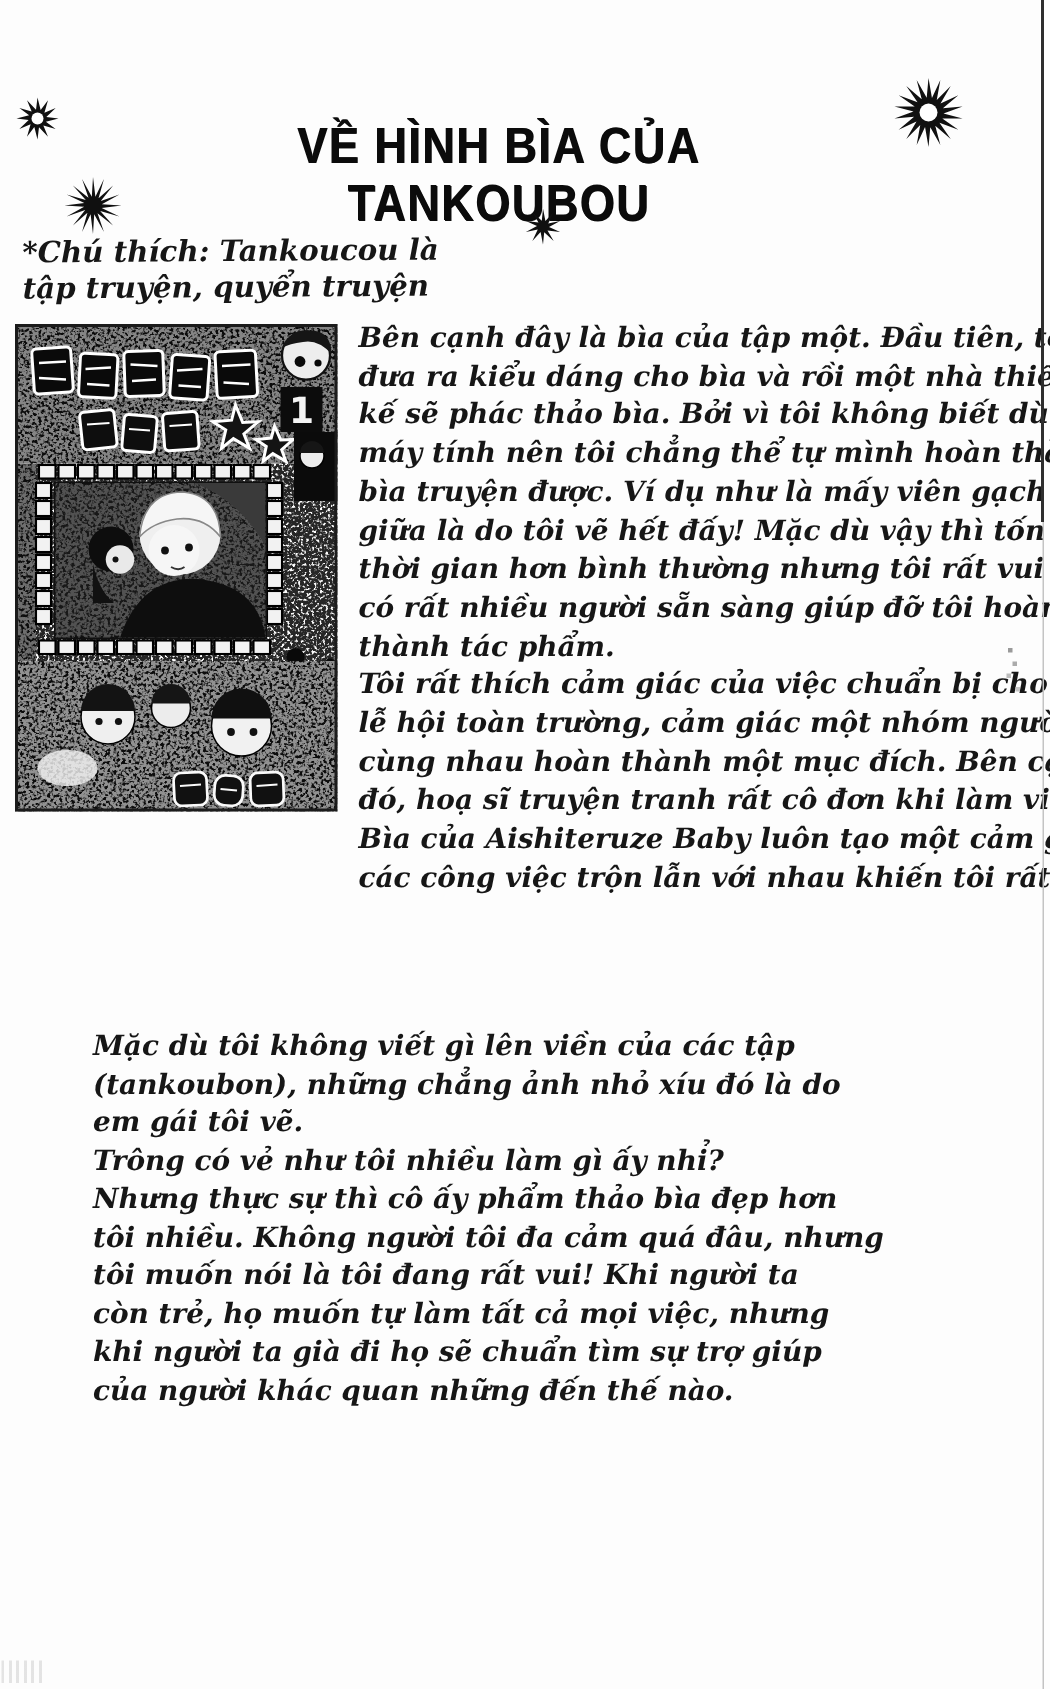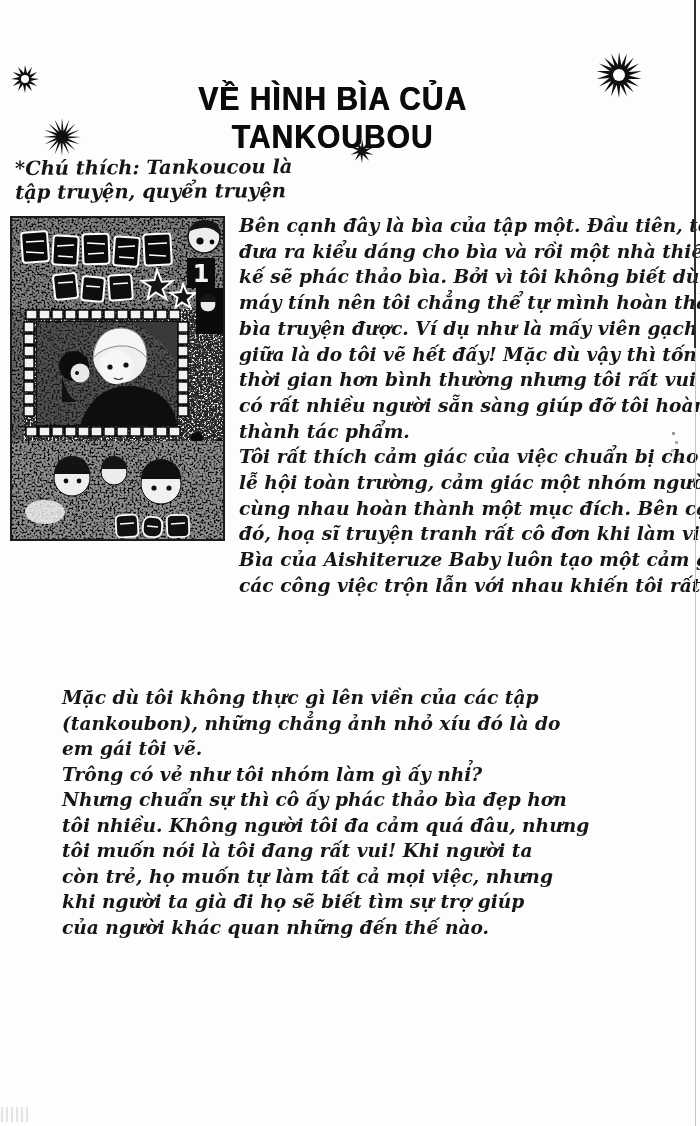--- a/index.html
+++ b/index.html
@@ -261,28 +261,28 @@
     <div class="tline">thành tác phẩm.</div>
     <div class="tline">Tôi rất thích cảm giác của việc chuẩn bị cho</div>
     <div class="tline">lễ hội toàn trường, cảm giác một nhóm người</div>
     <div class="tline">cùng nhau hoàn thành một mục đích. Bên cạnh</div>
     <div class="tline">đó, hoạ sĩ truyện tranh rất cô đơn khi làm việc.</div>
     <div class="tline">Bìa của Aishiteruze Baby luôn tạo một cảm giác</div>
     <div class="tline">các công việc trộn lẫn với nhau khiến tôi rất thích.</div>
   </div>
 
 <div class="abs hand" id="para-bottom">
-    <div class="tline">Mặc dù tôi không thực gì lên viền của các tập</div>
+    <div class="tline">Mặc dù tôi không viết gì lên viền của các tập</div>
     <div class="tline">(tankoubon), những chẳng ảnh nhỏ xíu đó là do</div>
     <div class="tline">em gái tôi vẽ.</div>
-    <div class="tline">Trông có vẻ như tôi nhóm làm gì ấy nhỉ?</div>
-    <div class="tline">Nhưng chuẩn sự thì cô ấy phác thảo bìa đẹp hơn</div>
+    <div class="tline">Trông có vẻ như tôi nhiều làm gì ấy nhỉ?</div>
+    <div class="tline">Nhưng thực sự thì cô ấy phẩm thảo bìa đẹp hơn</div>
     <div class="tline">tôi nhiều. Không người tôi đa cảm quá đâu, nhưng</div>
     <div class="tline">tôi muốn nói là tôi đang rất vui! Khi người ta</div>
     <div class="tline">còn trẻ, họ muốn tự làm tất cả mọi việc, nhưng</div>
-    <div class="tline">khi người ta già đi họ sẽ biết tìm sự trợ giúp</div>
+    <div class="tline">khi người ta già đi họ sẽ chuẩn tìm sự trợ giúp</div>
     <div class="tline">của người khác quan những đến thế nào.</div>
   </div>
 
 <div class="abs" id="edge-line-top"></div>
 <div class="abs" id="edge-line-bottom"></div>
 <div class="abs" id="scan-artifact-bottom-left"></div>
 <div class="abs" id="scan-artifact-right"></div>
 
 </body></html>

